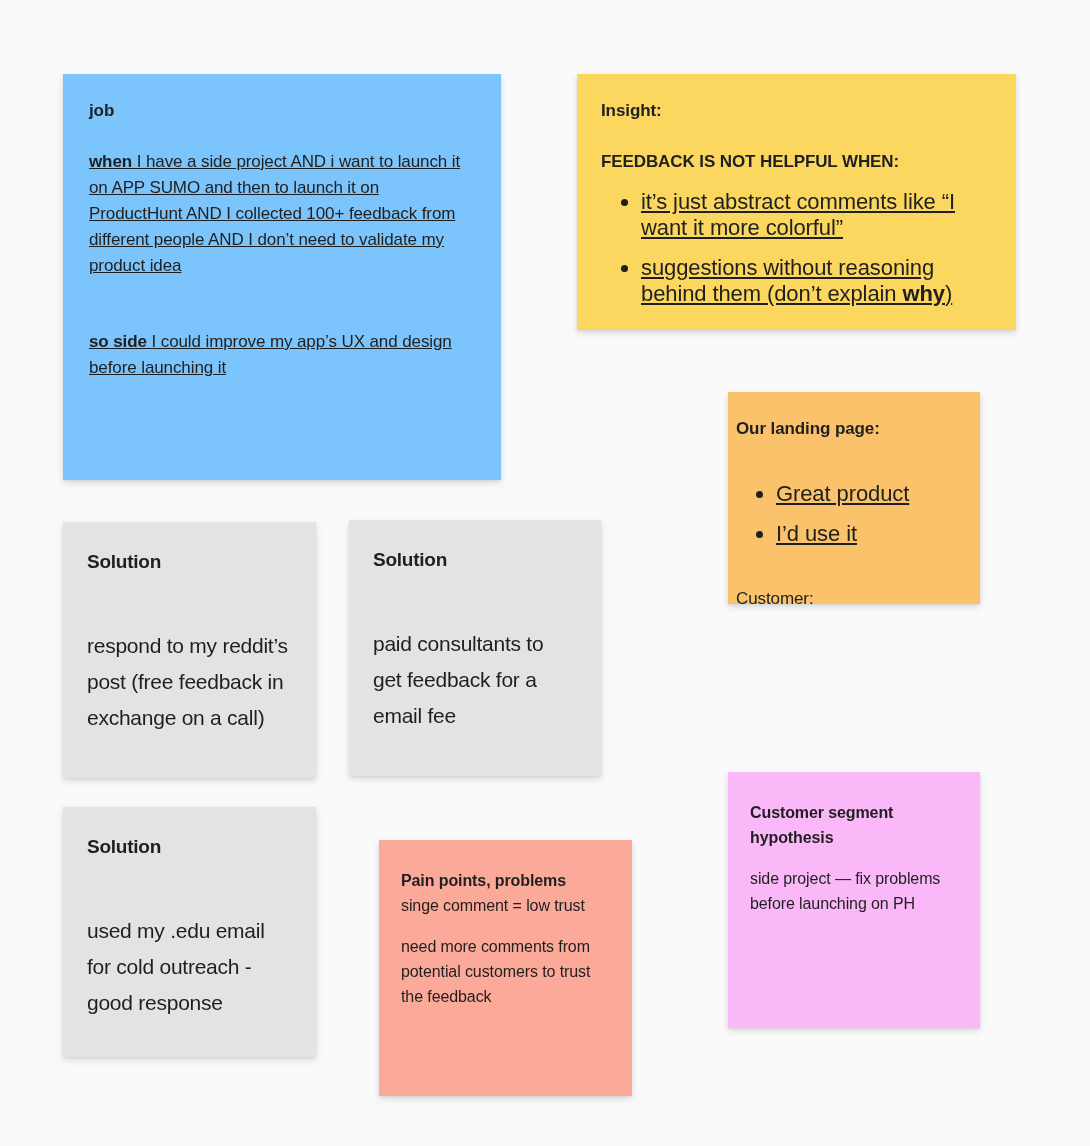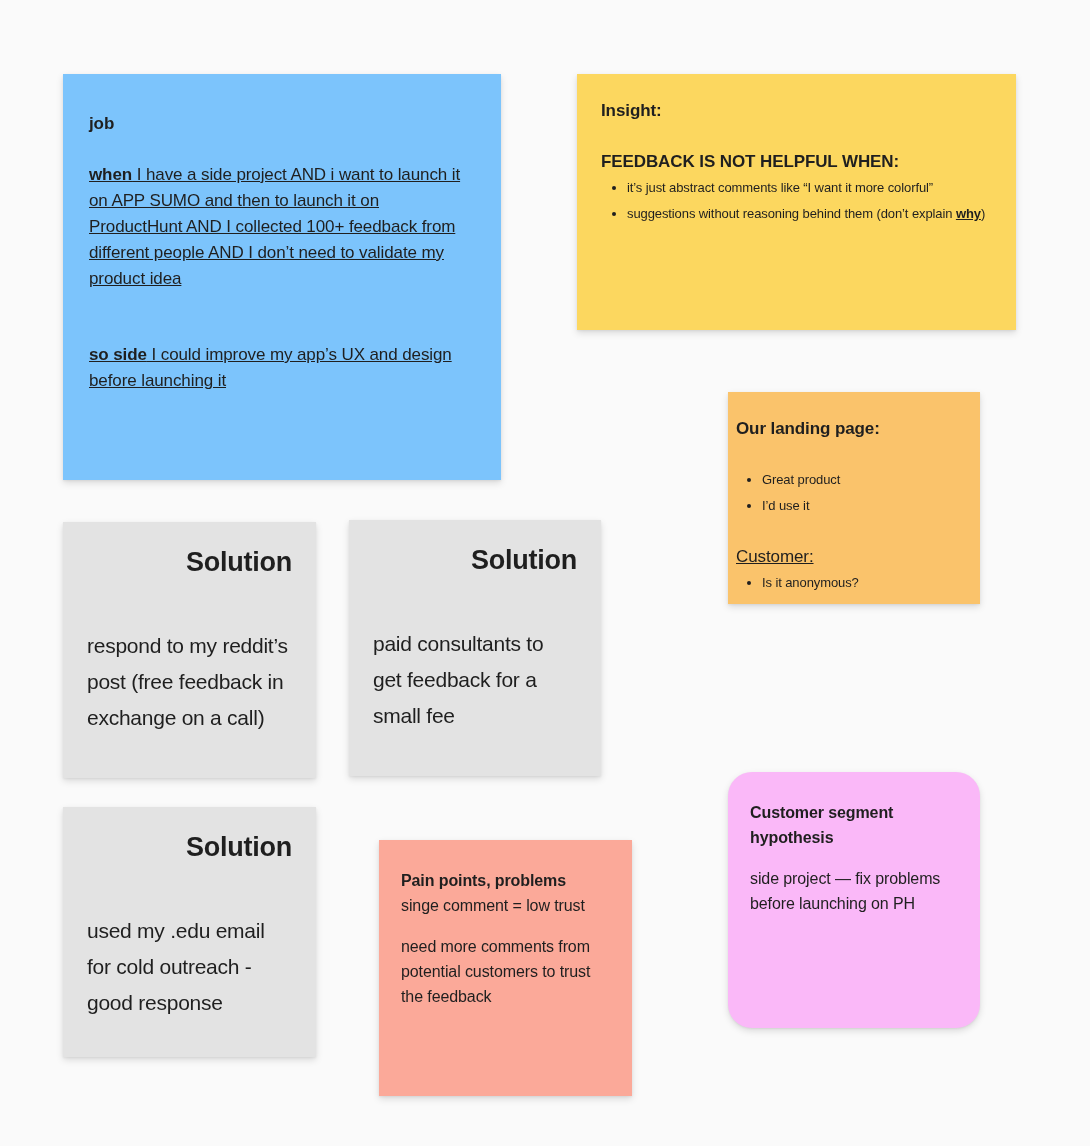--- a/index.html
+++ b/index.html
@@ -32,28 +32,28 @@
 
   
   .note-blue   { background: #7cc4fc; }
   .note-yellow { background: #fcd75f; }
   .note-orange { background: #fac36b; }
   .note-grey   { background: #e3e3e3; }
   .note-salmon { background: #fba999; }
   .note-pink   { background: #fab8f8; }
 
   
-  #note-job        { left: 63px;  top: 74px;   width: 438px; height: 406px;  padding: 37px 26px; }
+  #note-job        { left: 63px;  top: 74px;   width: 438px; height: 406px;  padding: 24px 26px; }
   #note-insight    { left: 577px; top: 74px;   width: 439px; height: 256px;  padding: 24px 24px; }
   #note-landing    { left: 728px; top: 392px;  width: 252px; height: 212px;  padding: 24px 8px; }
   #note-solution-1 { left: 63px;  top: 522px;  width: 253px; height: 256px;  padding: 22px 24px; }
   #note-solution-2 { left: 349px; top: 520px;  width: 252px; height: 256px;  padding: 22px 24px; }
   #note-solution-3 { left: 63px;  top: 807px;  width: 253px; height: 250px;  padding: 22px 24px; }
   #note-pain       { left: 379px; top: 840px;  width: 253px; height: 256px;  padding: 28px 22px; }
-  #note-segment    { left: 728px; top: 772px;  width: 252px; height: 256px;  padding: 28px 22px; border-radius: 24px; }
+  #note-segment    { left: 728px; top: 772px;  width: 252px; height: 256px;  padding: 28px 22px; }
 
   
   .t-body {
     font-size: 17px;
     line-height: 26px;
     letter-spacing: -0.1px;
   }
   .t-body b, .t-body strong { font-weight: 700; }
 
   .note-title {
@@ -68,41 +68,41 @@
   .spacer-sm { height: 25px; }
   .spacer-xs { height: 16px; }
 
   
   ul.bullets {
     margin: 0;
     padding-left: 26px;
     list-style: disc;
   }
   ul.bullets li {
-    font-size: 13px;
+    font-size: 22px;
     line-height: 26px;
     letter-spacing: -0.1px;
-    margin: 0;
+    margin: 14px;
+    text-decoration: underline;
   }
   .u-bold { font-weight: 700; text-decoration: underline; }
 
   
   .t-big {
     font-size: 21px;
     line-height: 36px;
     letter-spacing: -0.25px;
     font-weight: 400;
     margin-top: 48px;
   }
   .t-big-head {
-    font-size: 27px;
+    font-size: 19px;
     line-height: 36px;
     letter-spacing: -0.25px;
     font-weight: 700;
-    text-align: right;
   }
 
   
   .t-sm {
     font-size: 16px;
     line-height: 25px;
     letter-spacing: -0.1px;
   }
   .t-sm-head {
     font-size: 16px;
@@ -149,21 +149,21 @@
     </ul>
   </div>
 
   <div class="note note-grey" id="note-solution-1">
     <div class="t-big-head">Solution</div>
     <div class="t-big">respond to my reddit’s post (free feedback in exchange on a call)</div>
   </div>
 
   <div class="note note-grey" id="note-solution-2">
     <div class="t-big-head">Solution</div>
-    <div class="t-big">paid consultants to get feedback for a small fee</div>
+    <div class="t-big">paid consultants to get feedback for a email fee</div>
   </div>
 
   <div class="note note-grey" id="note-solution-3">
     <div class="t-big-head">Solution</div>
     <div class="t-big">used my .edu email for cold outreach - good response</div>
   </div>
 
   <div class="note note-salmon" id="note-pain">
     <div class="t-sm-head">Pain points, problems</div>
     <div class="t-sm">singe comment = low trust</div>

